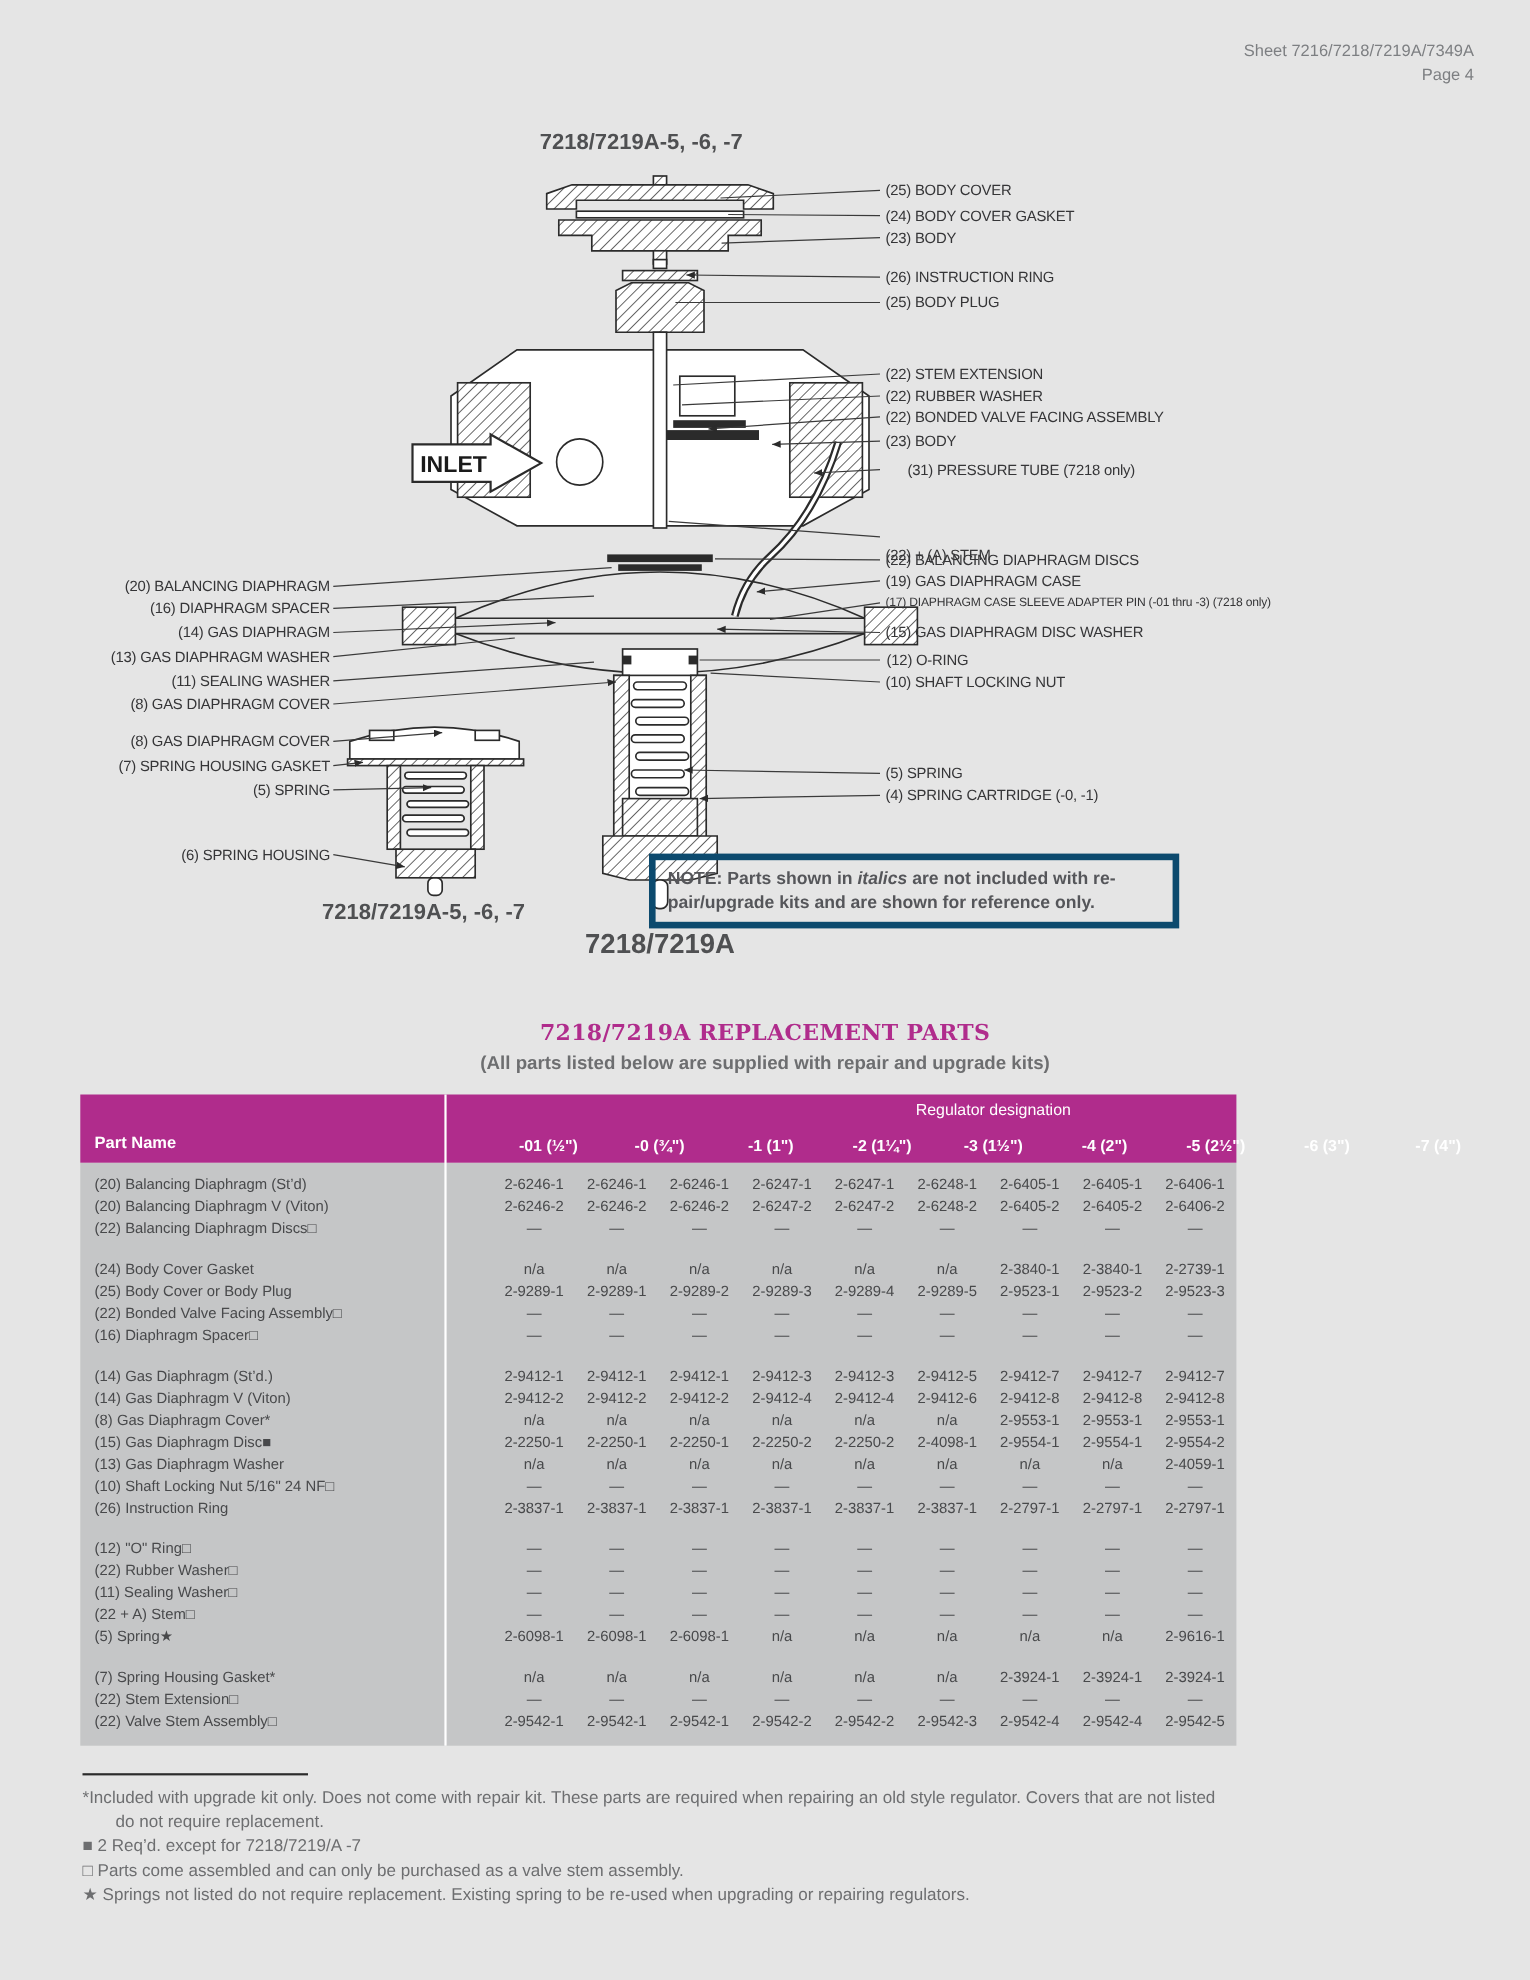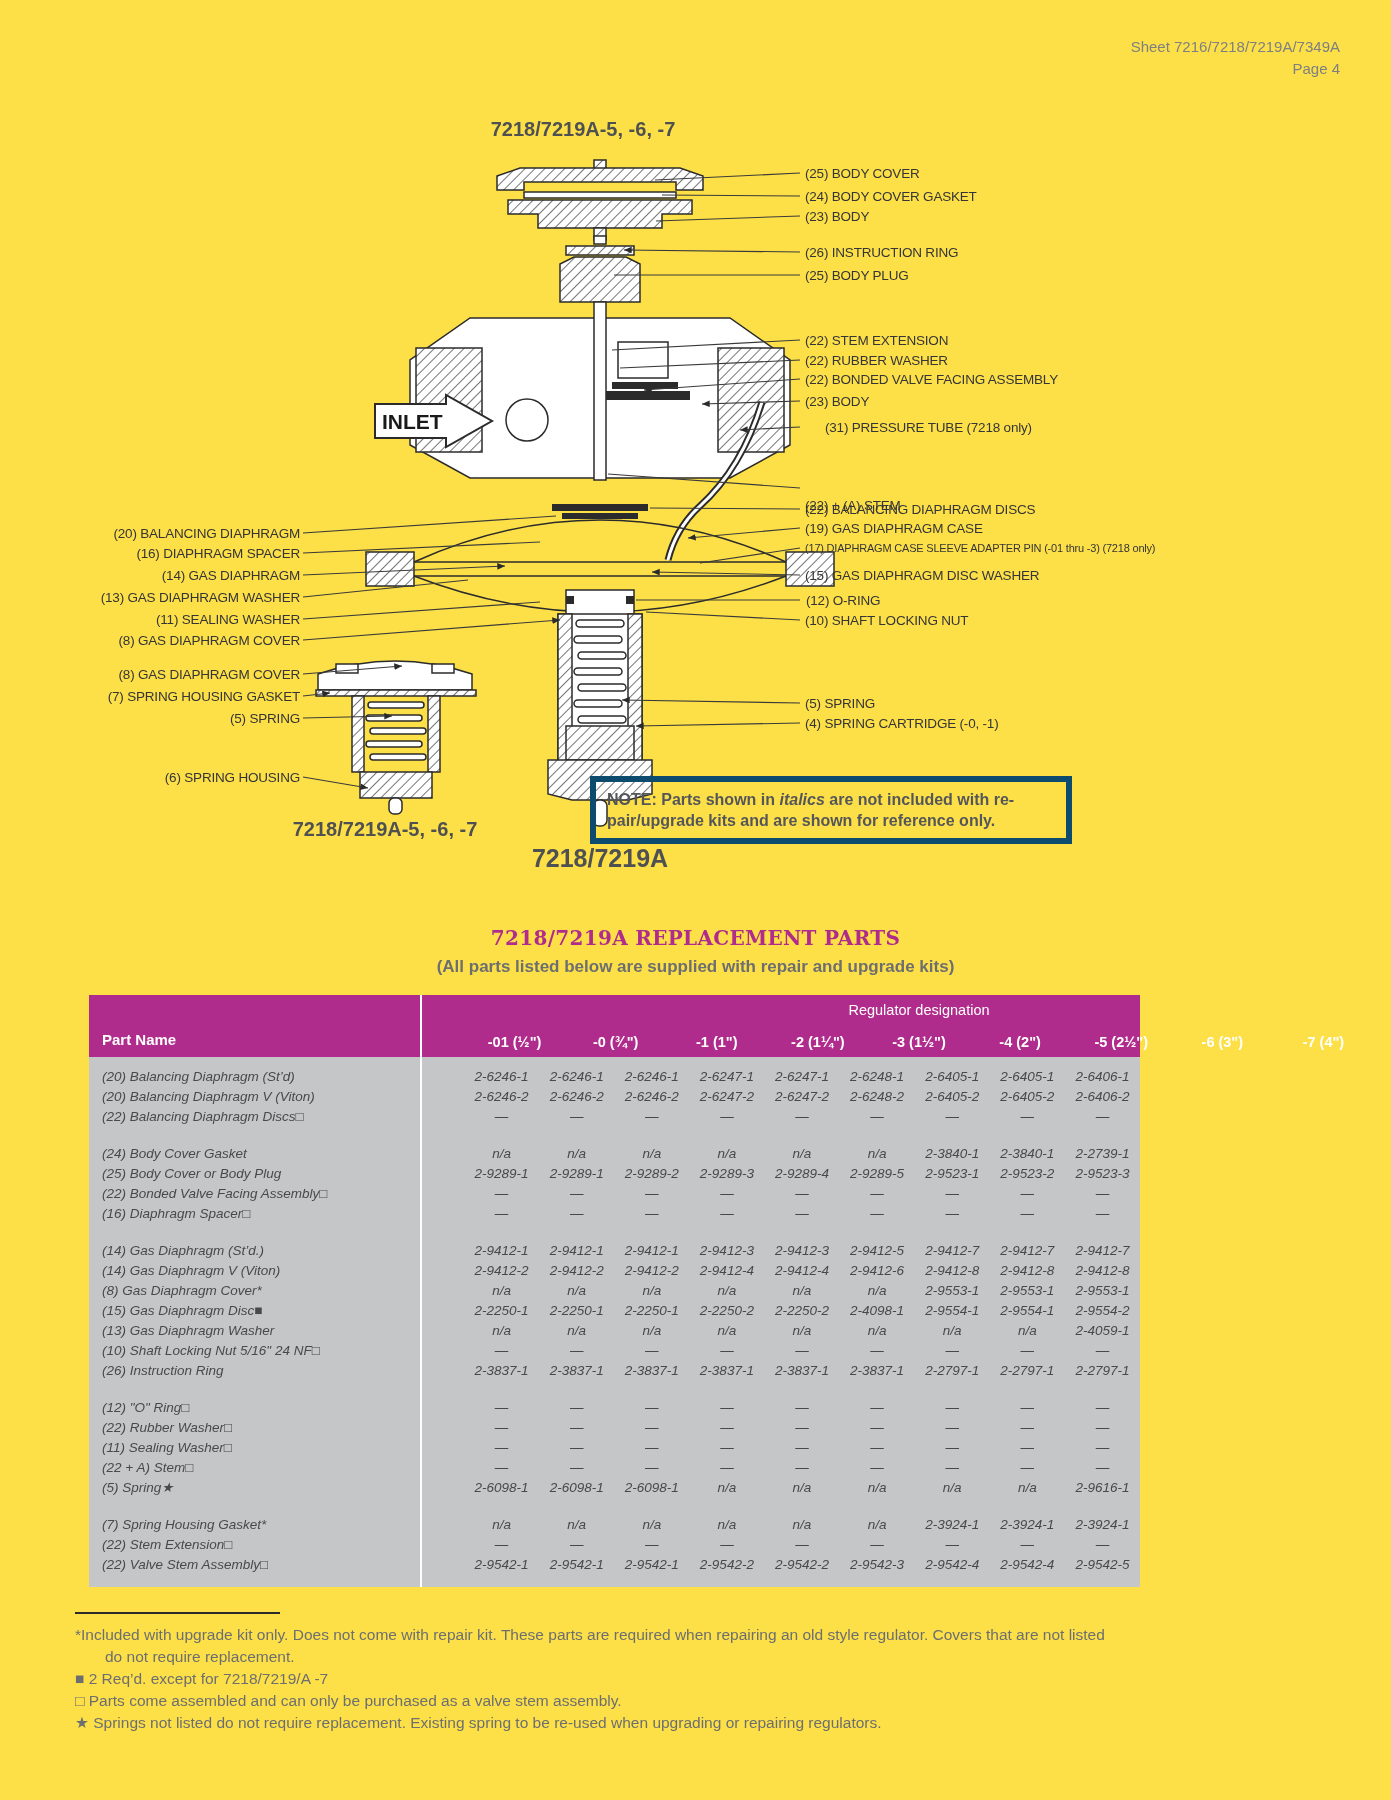--- a/index.html
+++ b/index.html
@@ -1,36 +1,36 @@
 <!DOCTYPE html>
 <html><head>
 <meta charset="utf-8">
 <style>
   html,body{margin:0;padding:0;background:#ffffff;}
-  .page{position:relative;width:1391px;height:1800px;background:#fde047;font-family:"Liberation Sans",sans-serif;overflow:hidden;}
+  .page{position:relative;width:1391px;height:1800px;background:#e5e5e5;font-family:"Liberation Sans",sans-serif;overflow:hidden;}
   #diag{position:absolute;left:0;top:0;}
   .sheet-head{position:absolute;top:36px;right:51px;text-align:right;color:#7d7f82;font-size:15px;line-height:22px;}
   .callout{position:absolute;transform:translateY(-50%);font-size:13.5px;color:#353537;white-space:nowrap;letter-spacing:-0.2px;}
   .callout.left{text-align:right;}
   .callout.small{font-size:11px;}
   .caption{position:absolute;transform:translateX(-50%);color:#4f5052;font-weight:bold;white-space:nowrap;}
   .caption.top{left:583px;top:118px;font-size:20px;}
   .caption.bl{left:385px;top:818px;font-size:20px;}
   .caption.bc{left:600px;top:844px;font-size:25px;}
   .note{position:absolute;left:590px;top:776px;width:448px;border:6px solid #0c4a6e;padding:7px 11px;font-size:16px;font-weight:bold;color:#55565a;line-height:21px;}
   .note em{font-style:italic;font-weight:bold;}
   .tbl-title{position:absolute;top:926px;left:0;width:100%;text-align:center;font-family:"DejaVu Serif",serif;font-weight:bold;font-size:20px;color:#b02c8c;letter-spacing:.3px;}
   .tbl-sub{position:absolute;top:957px;left:0;width:100%;text-align:center;font-size:17px;font-weight:bold;color:#6d6e70;}
-  .tbl{position:absolute;left:45px;top:995px;width:1051px;padding-left:44px;}
+  .tbl{position:absolute;left:29px;top:995px;width:1051px;padding-left:44px;}
   .thead{position:relative;background:#b02c8c;color:#fff;height:62px;}
   .hd-group{position:absolute;left:375px;top:7px;width:910px;text-align:center;font-size:14.5px;font-weight:normal;}
   .hd-partname{position:absolute;left:13px;bottom:9px;font-size:15px;font-weight:bold;}
   .hd-cols{position:absolute;left:375px;bottom:7px;width:910px;display:grid;grid-template-columns:repeat(9,1fr);font-weight:bold;font-size:14.5px;text-align:center;}
   .tbody{background:#c5c6c7;padding:10px 0 12px;}
-  .tgroup{margin-bottom:17px;font-style:italic;}
+  .tgroup{margin-bottom:17px;}
   .tgroup:last-child{margin-bottom:0;}
   .trow{display:grid;grid-template-columns:375px repeat(9,1fr);height:20px;line-height:20px;font-size:13.5px;color:#48494b;}
   .tname{padding-left:13px;white-space:nowrap;text-align:left;}
   .tval{text-align:center;}
   .vsep{position:absolute;left:375px;top:0;bottom:0;width:2px;background:#fff;}
   .foot{position:absolute;left:75px;top:1612px;width:1030px;color:#6d6e70;font-size:15.5px;}
   .foot-rule{width:205px;height:2px;background:#2b2b2b;margin-bottom:10px;}
   .fn{line-height:22px;}
   .fn.hang{padding-left:30px;text-indent:-30px;}
 </style>

